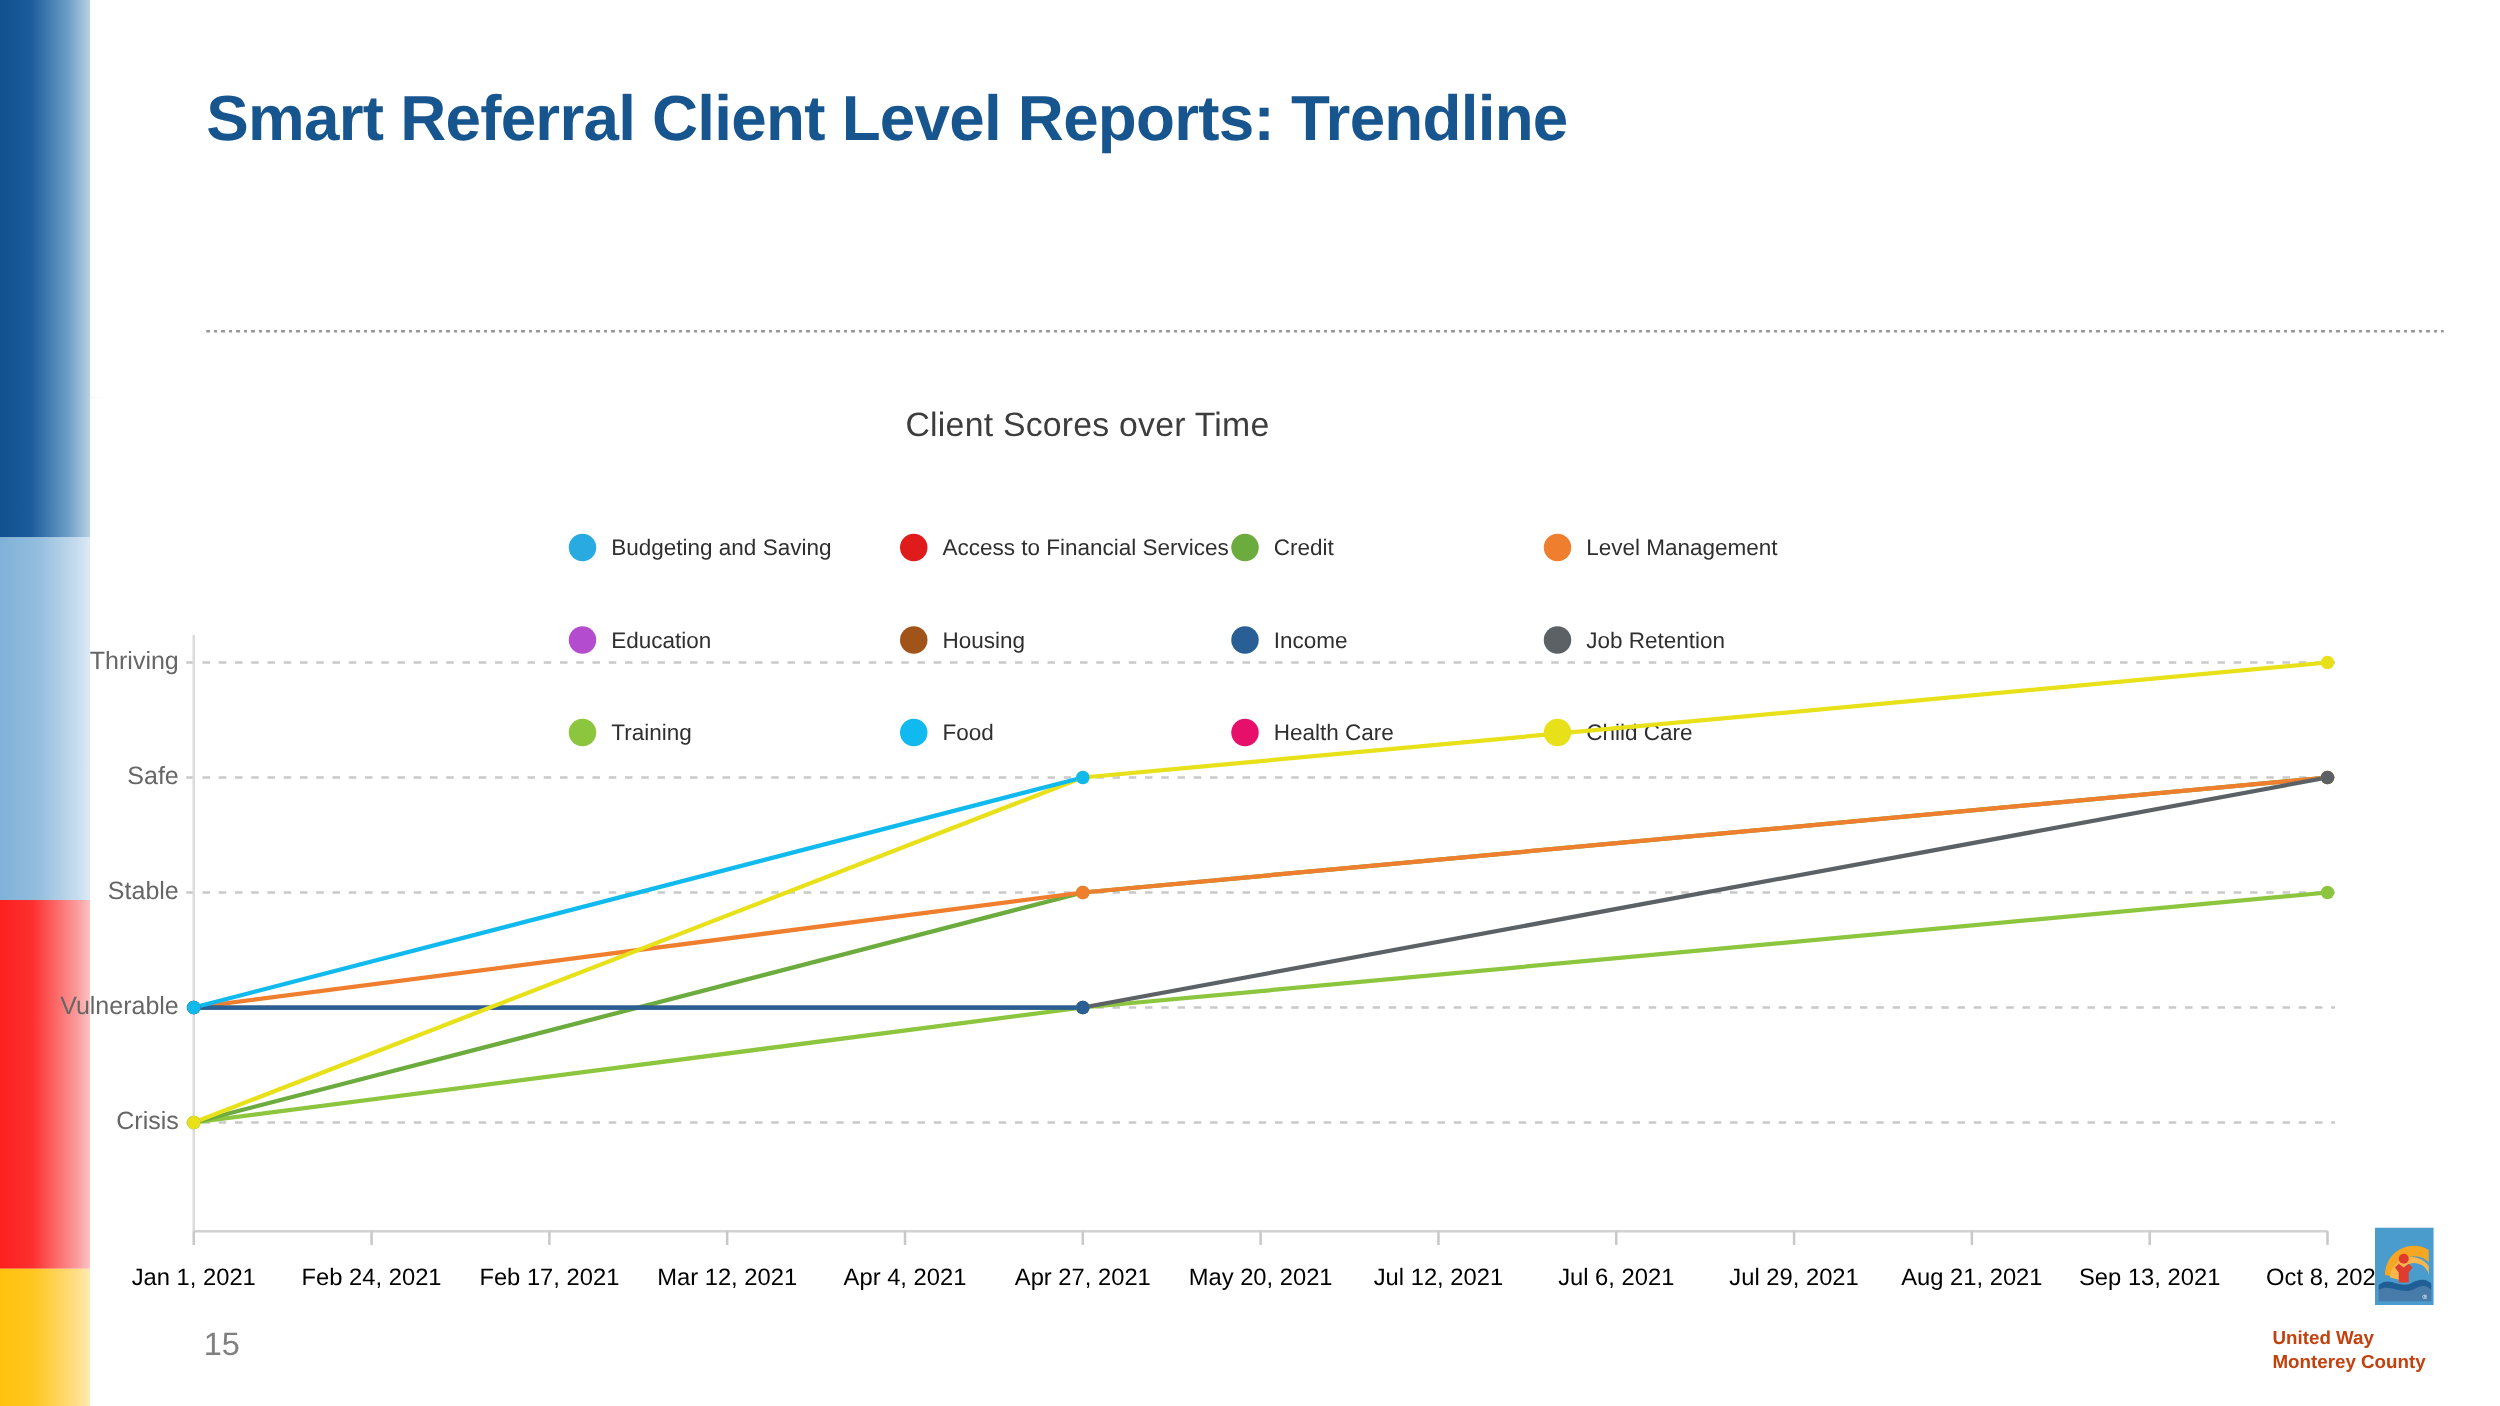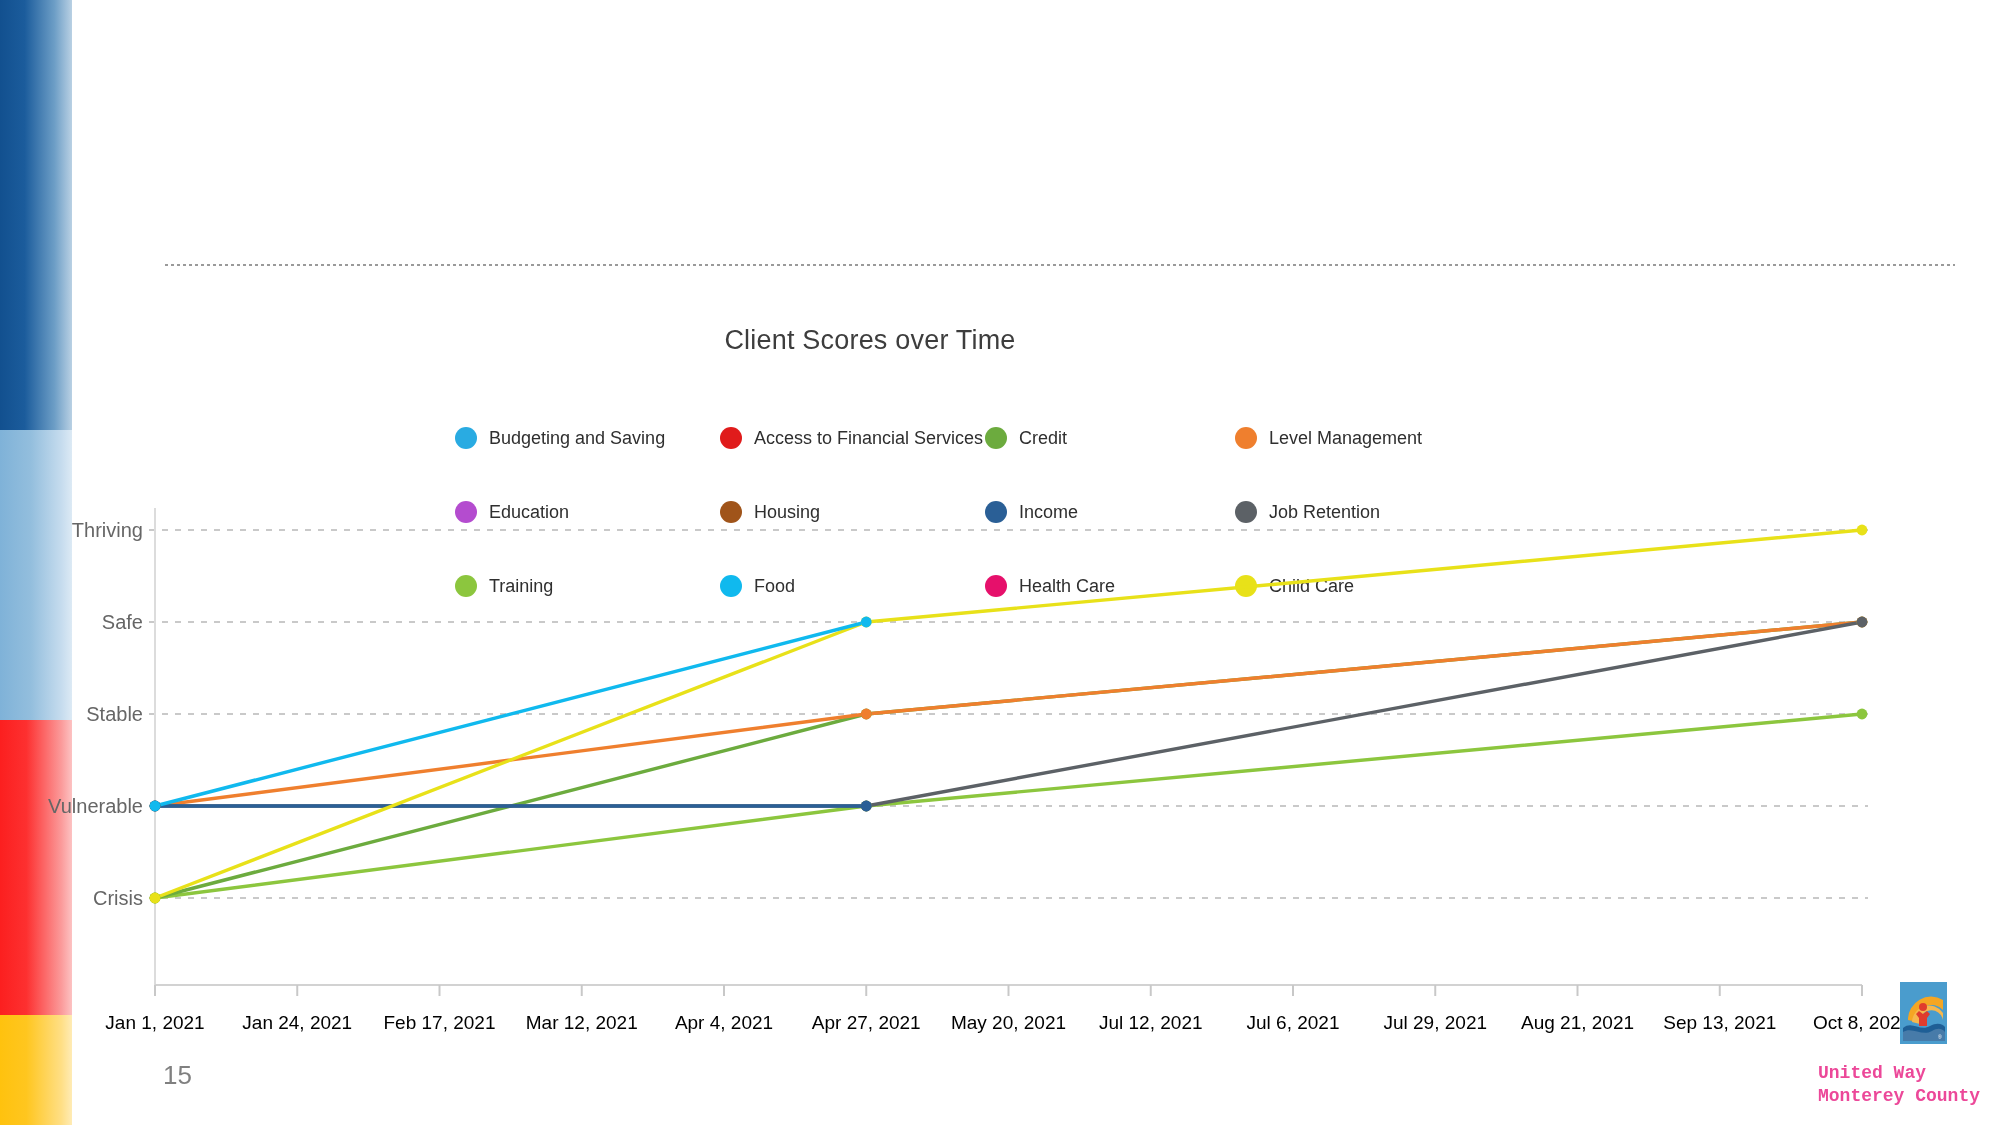--- a/index.html
+++ b/index.html
@@ -72,21 +72,21 @@
   .xlabel {
     position:absolute; top:1012px; font-size:19px; color:#000000;
     transform:translateX(-50%); white-space:nowrap;
   }
 
   
   .pagenum { position:absolute; left:163px; top:1060px; font-size:26px; color:#808080;text-align:right; }
   .logo { position:absolute; left:1900px; top:982px; width:47px; height:62px; }
   .logo-text {
     position:absolute; left:1818px; top:1062px;
-    font-size:18px; font-weight:bold; color:#ec4899; line-height:1.25;font-family:Liberation Mono, monospace;
+    font-size:15px; font-weight:bold; color:#c2410c; line-height:1.25;
   }
 </style>
 </head>
 <body>
 
 <div class="slide">
 
   <div class="sidebar">
     <div class="band b1">
         <div class="inner"></div>
@@ -97,20 +97,21 @@
     <div class="band b3">
         <div class="inner"></div>
       </div>
     <div class="band b4">
         <div class="inner"></div>
       </div>
   </div>
   <div class="topwhite"></div>
   <div class="card"></div>
 
+  <div class="title">Smart Referral Client Level Reports: Trendline</div>
   <div class="divider"></div>
 
   <div class="chart-wrap">
 
     <div class="chart-title">
       <span>Client Scores over Time</span>
     </div>
 
     <div class="legend" id="legend">
         <div class="legend-row">
@@ -222,21 +223,21 @@
           <circle cx="1862" cy="530" r="5.4" fill="#e8e119"></circle>
           <circle cx="155" cy="806" r="5.4" fill="#10b9ee"></circle>
           <circle cx="866.25" cy="622" r="5.4" fill="#10b9ee"></circle>
         </svg>
     <div class="ylabel" style="left: -77px; top: 898px;">Crisis</div>
         <div class="ylabel" style="left: -77px; top: 806px;">Vulnerable</div>
         <div class="ylabel" style="left: -77px; top: 714px;">Stable</div>
         <div class="ylabel" style="left: -77px; top: 622px;">Safe</div>
         <div class="ylabel" style="left: -77px; top: 530px;">Thriving</div>
         <div class="xlabel" style="left: 155px;">Jan 1, 2021</div>
-        <div class="xlabel" style="left: 297.25px;">Jan 24, 2021</div>
+        <div class="xlabel" style="left: 297.25px;">Feb 24, 2021</div>
         <div class="xlabel" style="left: 439.5px;">Feb 17, 2021</div>
         <div class="xlabel" style="left: 581.75px;">Mar 12, 2021</div>
         <div class="xlabel" style="left: 724px;">Apr 4, 2021</div>
         <div class="xlabel" style="left: 866.25px;">Apr 27, 2021</div>
         <div class="xlabel" style="left: 1008.5px;">May 20, 2021</div>
         <div class="xlabel" style="left: 1150.75px;">Jul 12, 2021</div>
         <div class="xlabel" style="left: 1293px;">Jul 6, 2021</div>
         <div class="xlabel" style="left: 1435.25px;">Jul 29, 2021</div>
         <div class="xlabel" style="left: 1577.5px;">Aug 21, 2021</div>
         <div class="xlabel" style="left: 1719.75px;">Sep 13, 2021</div>

